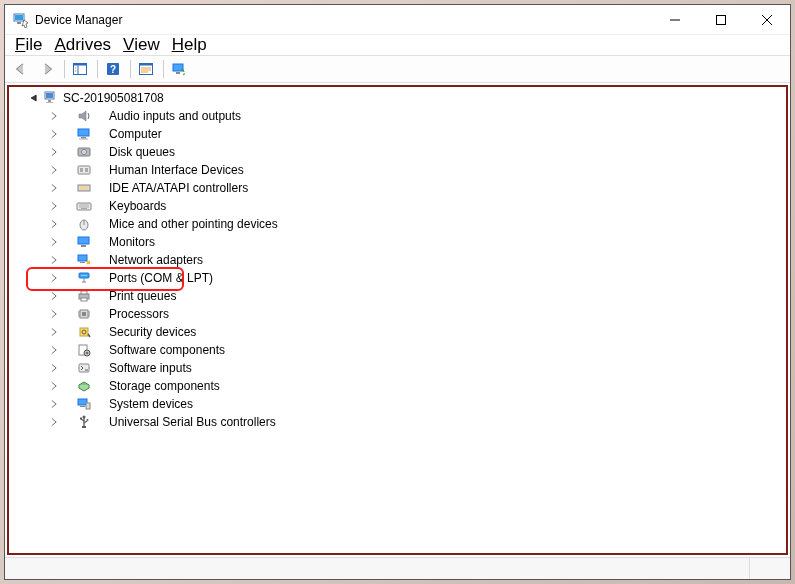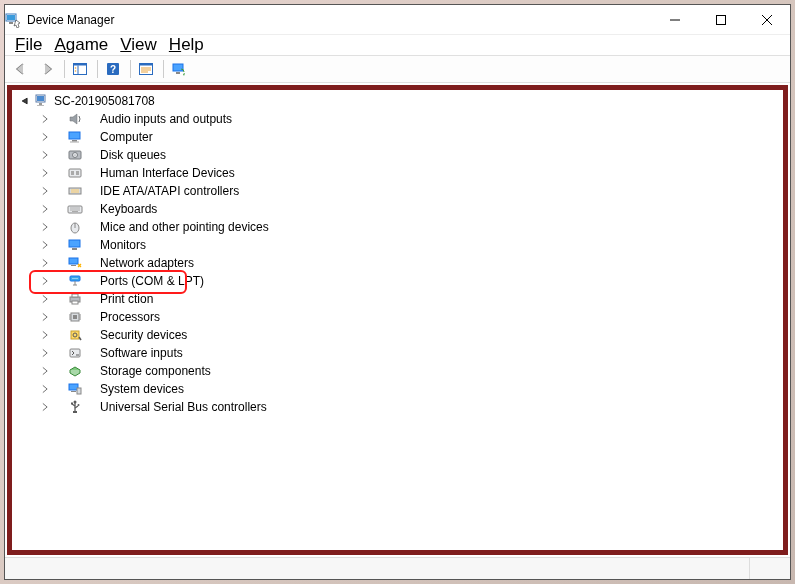--- a/index.html
+++ b/index.html
@@ -19,20 +19,21 @@
     background: #fff;
     border: 1px solid #555;
     display: flex;
     flex-direction: column;
     position: relative;
   }
   .titlebar {
     height: 30px;
     display: flex;
     align-items: center;
+    padding-left: 8px;
     background: #fff;
     border-bottom: 1px solid #eee;
   }
   .titlebar .icon-slot { width: 16px; height: 16px; margin-right: 6px; display:flex;align-items:center;justify-content:center;}
   .titlebar .title { flex: 1; font-size: 12px; }
   .win-controls { display: flex; }
   .win-btn {
     width: 46px; height: 29px;
     display: flex; align-items: center; justify-content: center;
     font-family: "Segoe UI Symbol", sans-serif;
@@ -74,24 +75,24 @@
   }
 
   .content-wrap {
     flex: 1;
     padding: 2px;
     display: flex;
     flex-direction: column;
   }
   .tree-panel {
     flex: 1;
-    border: 5px solid #7f1d1d;
+    border: 2px solid #7f1d1d;
     background: #fff;
     overflow: auto;
-    padding: 2px 0;
+    padding: 2px 12px;
   }
   .tree-root { padding-left: 4px; }
   .tree-row {
     display: flex;
     align-items: center;
     height: 18px;
     white-space: nowrap;
     position: relative;
   }
   .chev {
@@ -158,21 +159,21 @@
         <svg width="10" height="10">
             <line x1="0" y1="0" x2="10" y2="10" stroke="#000" stroke-width="1"></line>
             <line x1="10" y1="0" x2="0" y2="10" stroke="#000" stroke-width="1"></line>
           </svg>
       </div>
     </div>
   </div>
 
   <div class="menubar">
     <div class="menu-item"><span class="ul">F</span><span>ile</span></div>
-    <div class="menu-item"><span class="ul">A</span><span>game</span></div>
+    <div class="menu-item"><span class="ul">A</span><span>drives</span></div>
     <div class="menu-item"><span class="ul">V</span><span>iew</span></div>
     <div class="menu-item"><span class="ul">H</span><span>elp</span></div>
   </div>
 
   <div class="toolbar">
     <div class="tb-btn">
       <svg width="16" height="16" viewBox="0 0 16 16">
           <path d="M10 3 L4 8 L10 13" fill="none" stroke="#7a7a7a" stroke-width="1.5"></path>
           <path d="M10 3 L4 8 L10 13 Z" fill="#c8c8c8"></path>
         </svg>
@@ -371,21 +372,21 @@
             <span class="chev">
               <svg width="10" height="10" viewBox="0 0 14 14">
                 <use href="#i-chev"></use>
               </svg>
             </span>
             <span class="dev-icon">
               <svg width="16" height="16" viewBox="0 0 16 16">
                 <use href="#i-printer"></use>
               </svg>
             </span>
-            <span class="tree-label">Print ction</span>
+            <span class="tree-label">Print queues</span>
           </div>
           <div class="tree-row lvl1">
             <span class="chev">
               <svg width="10" height="10" viewBox="0 0 14 14">
                 <use href="#i-chev"></use>
               </svg>
             </span>
             <span class="dev-icon">
               <svg width="16" height="16" viewBox="0 0 16 16">
                 <use href="#i-cpu"></use>
@@ -398,20 +399,33 @@
               <svg width="10" height="10" viewBox="0 0 14 14">
                 <use href="#i-chev"></use>
               </svg>
             </span>
             <span class="dev-icon">
               <svg width="16" height="16" viewBox="0 0 16 16">
                 <use href="#i-security"></use>
               </svg>
             </span>
             <span class="tree-label">Security devices</span>
+          </div>
+          <div class="tree-row lvl1">
+            <span class="chev">
+              <svg width="10" height="10" viewBox="0 0 14 14">
+                <use href="#i-chev"></use>
+              </svg>
+            </span>
+            <span class="dev-icon">
+              <svg width="16" height="16" viewBox="0 0 16 16">
+                <use href="#i-swcomp"></use>
+              </svg>
+            </span>
+            <span class="tree-label">Software components</span>
           </div>
           <div class="tree-row lvl1">
             <span class="chev">
               <svg width="10" height="10" viewBox="0 0 14 14">
                 <use href="#i-chev"></use>
               </svg>
             </span>
             <span class="dev-icon">
               <svg width="16" height="16" viewBox="0 0 16 16">
                 <use href="#i-swdev"></use>

